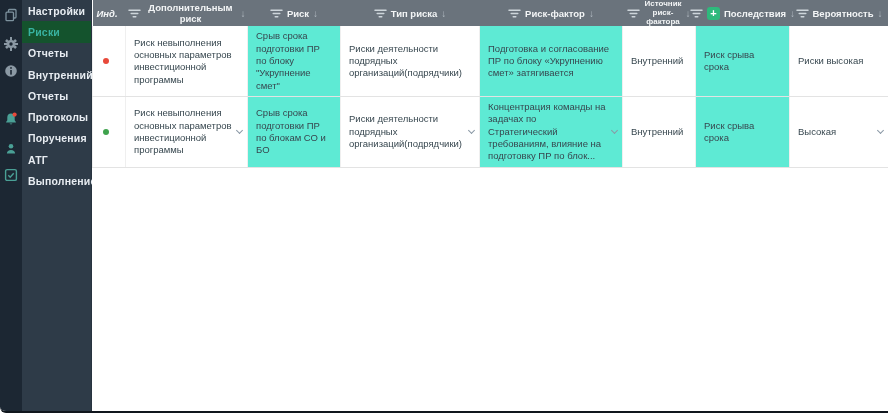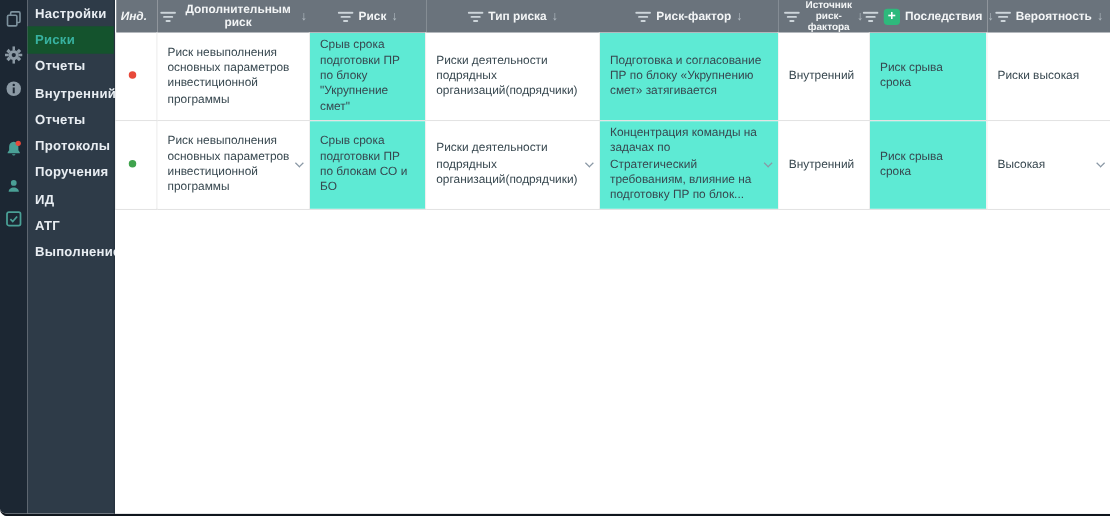--- a/index.html
+++ b/index.html
@@ -132,21 +132,20 @@
   </div>
 
   <nav class="menu">
     <div class="menu-item">Настройки</div>
     <div class="menu-item active">Риски</div>
     <div class="menu-item">Отчеты</div>
     <div class="menu-item">Внутренний</div>
     <div class="menu-item">Отчеты</div>
     <div class="menu-item">Протоколы</div>
     <div class="menu-item">Поручения</div>
-    <div class="menu-item">ИД</div>
     <div class="menu-item">АТГ</div>
     <div class="menu-item">
       <span>Выполнение</span>
       <span class="chev-up"></span>
     </div>
   </nav>
 
   <div class="content">
     <table>
       <colgroup>

